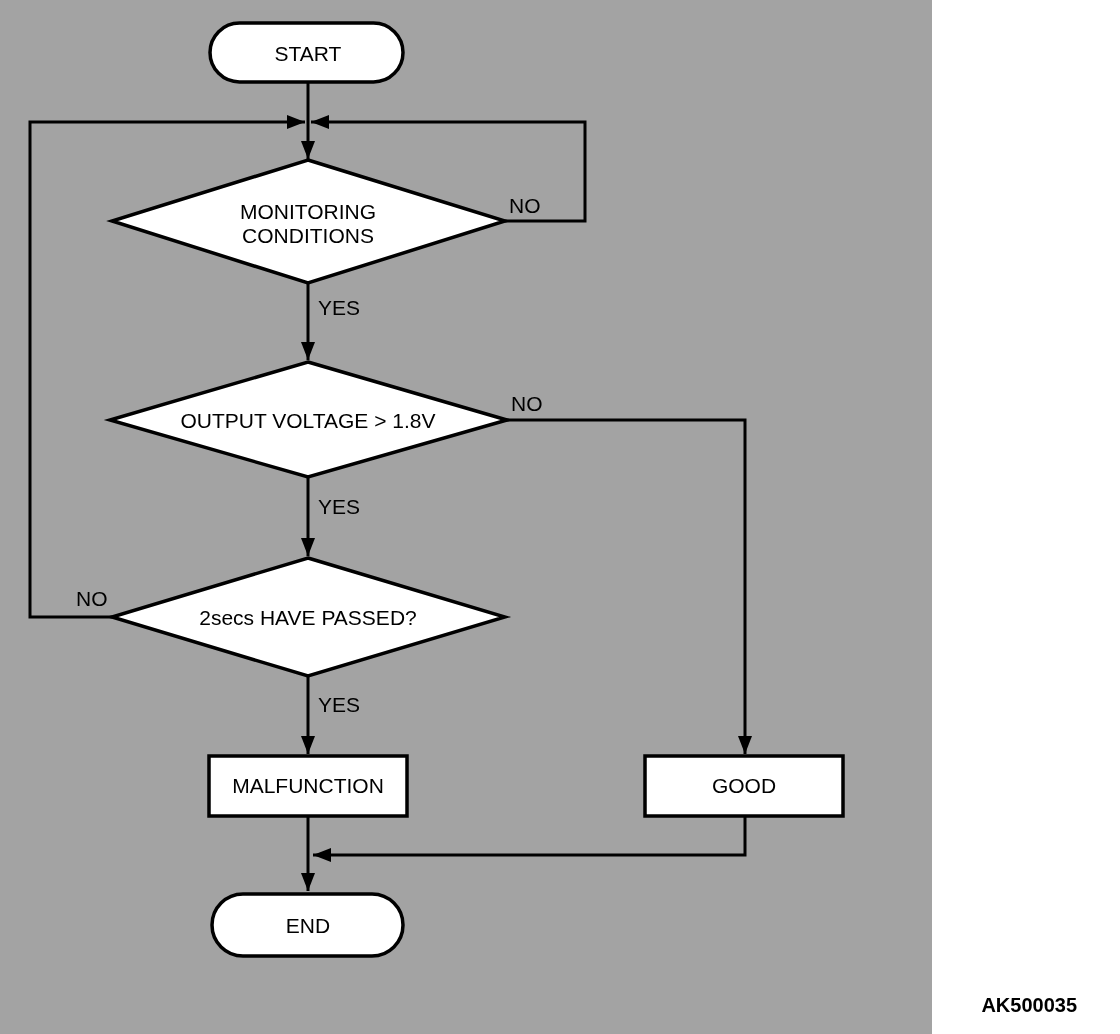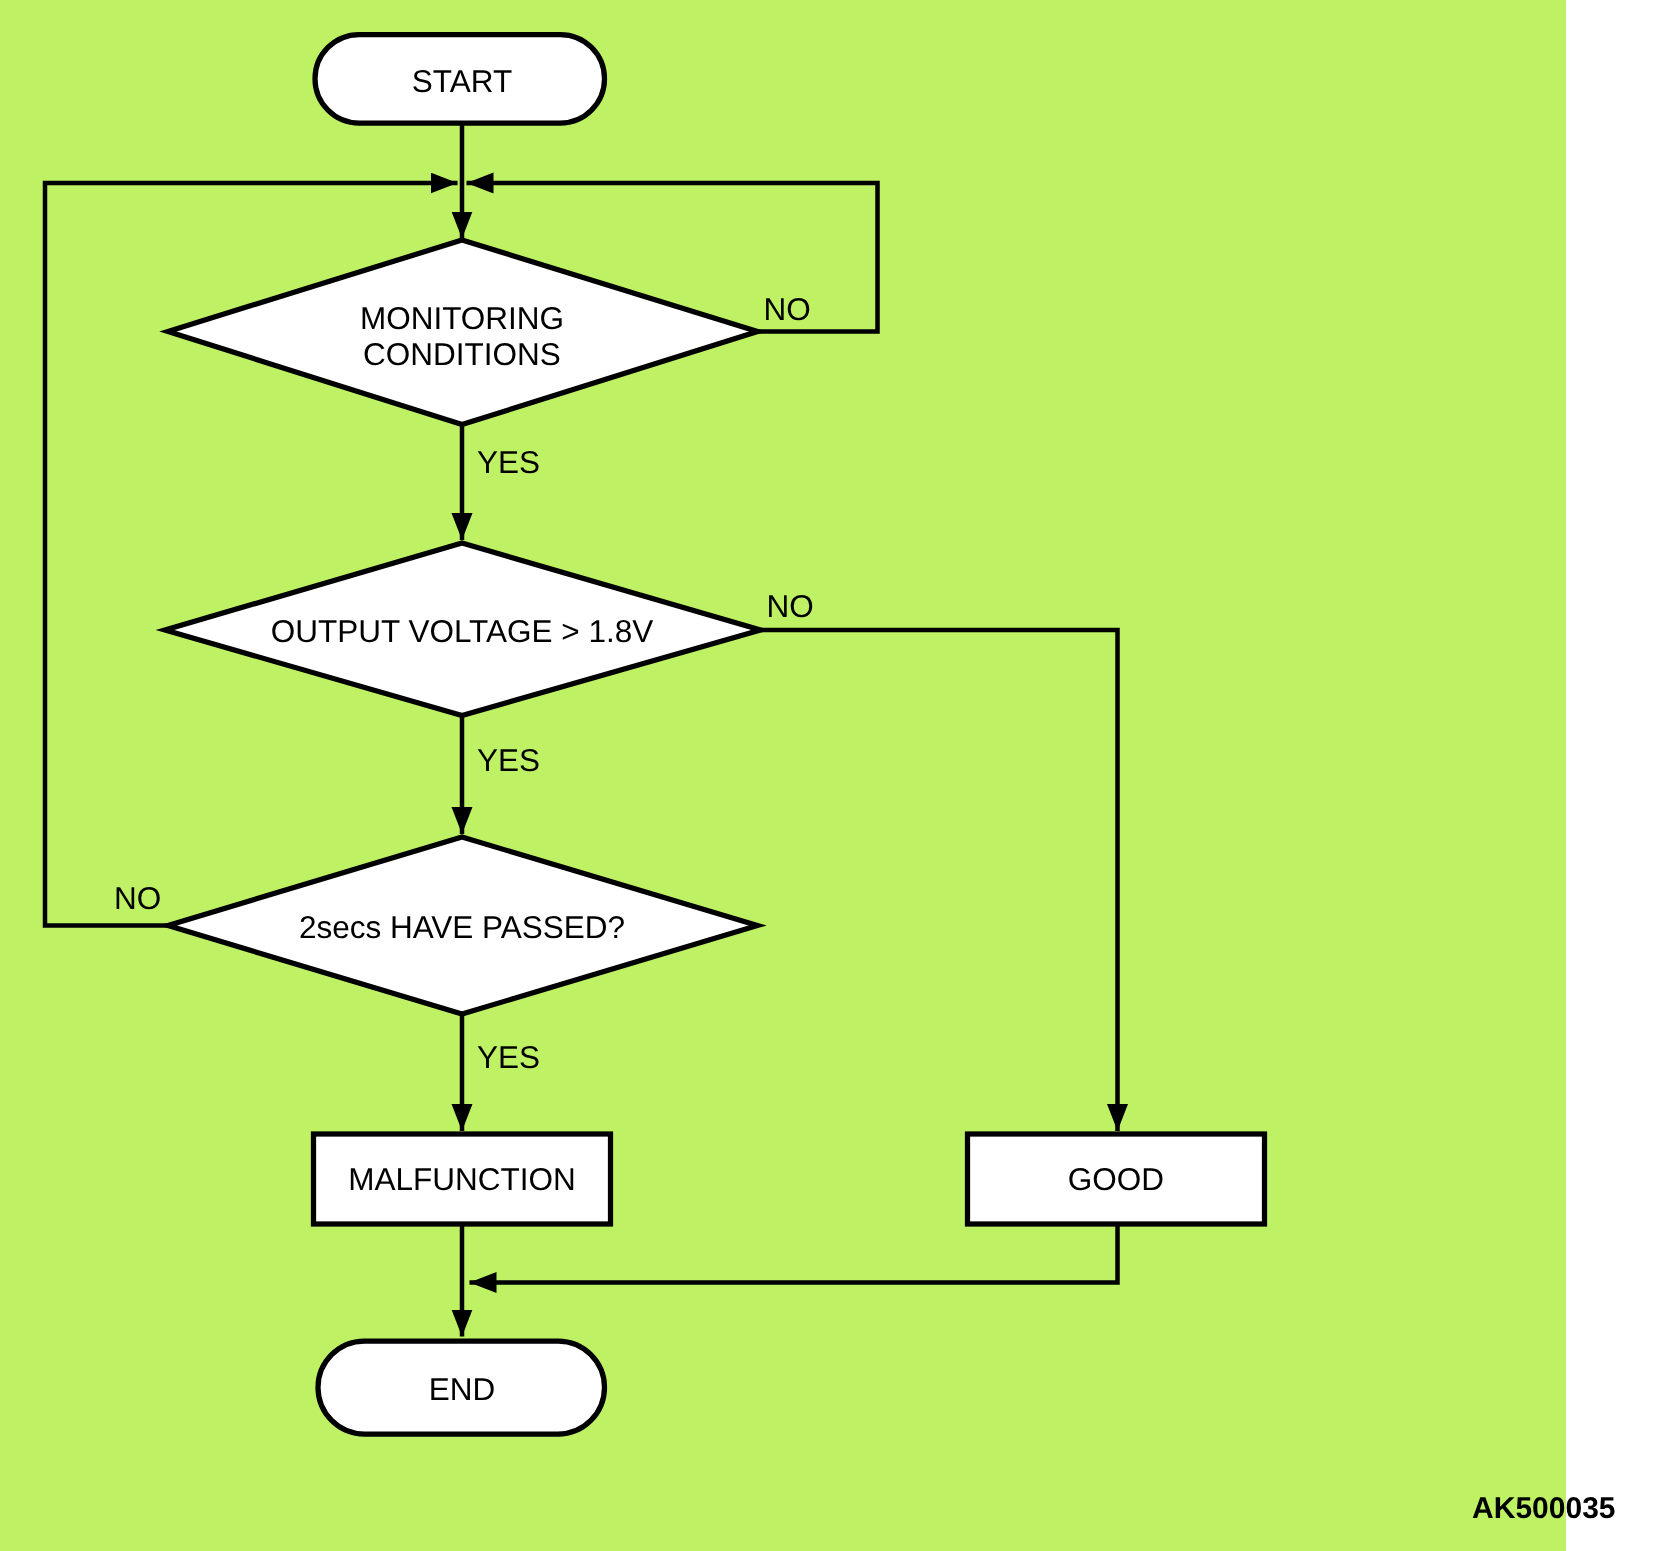--- a/index.html
+++ b/index.html
@@ -2,23 +2,23 @@
 <html><head>
 <meta charset="utf-8">
 <style>
   html, body {
     margin: 0;
     padding: 0;
     background: #ffffff;
   }
   .canvas {
     position: relative;
-    width: 1044px;
+    width: 932px;
     height: 1034px;
-    background: #bef264;
+    background: #a3a3a3;
     font-family: "Liberation Sans", sans-serif;
   }
   svg { display: block; }
   .node-shape {
     fill: #ffffff;
     stroke: #000000;
     stroke-width: 3.5;
   }
   .edge {
     fill: none;

